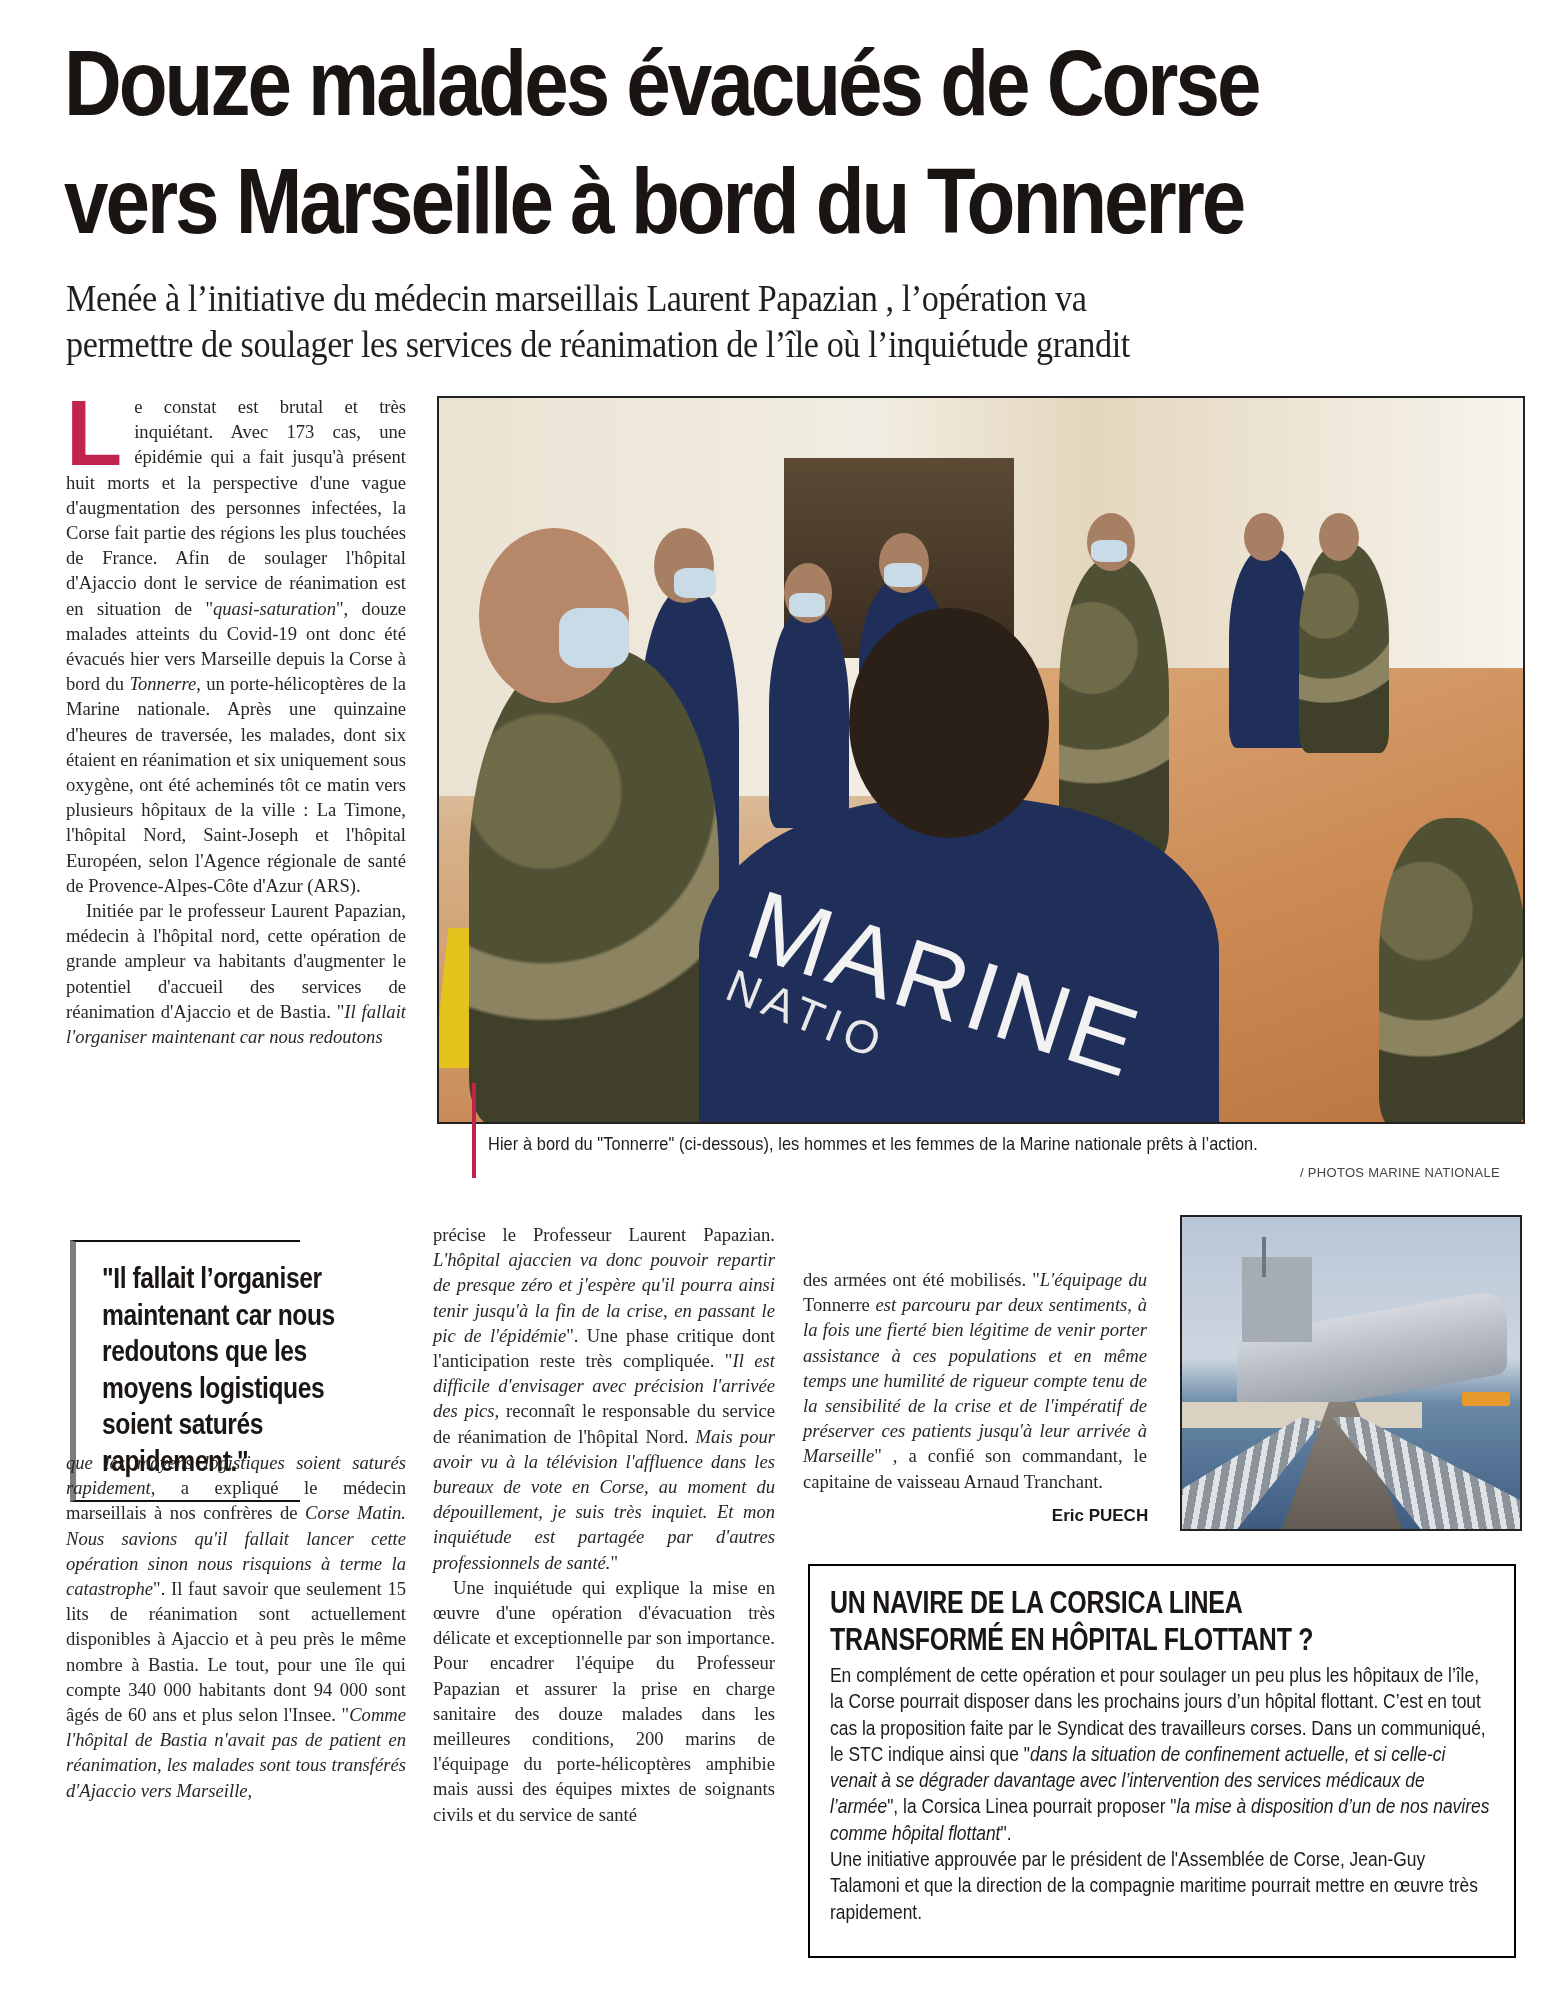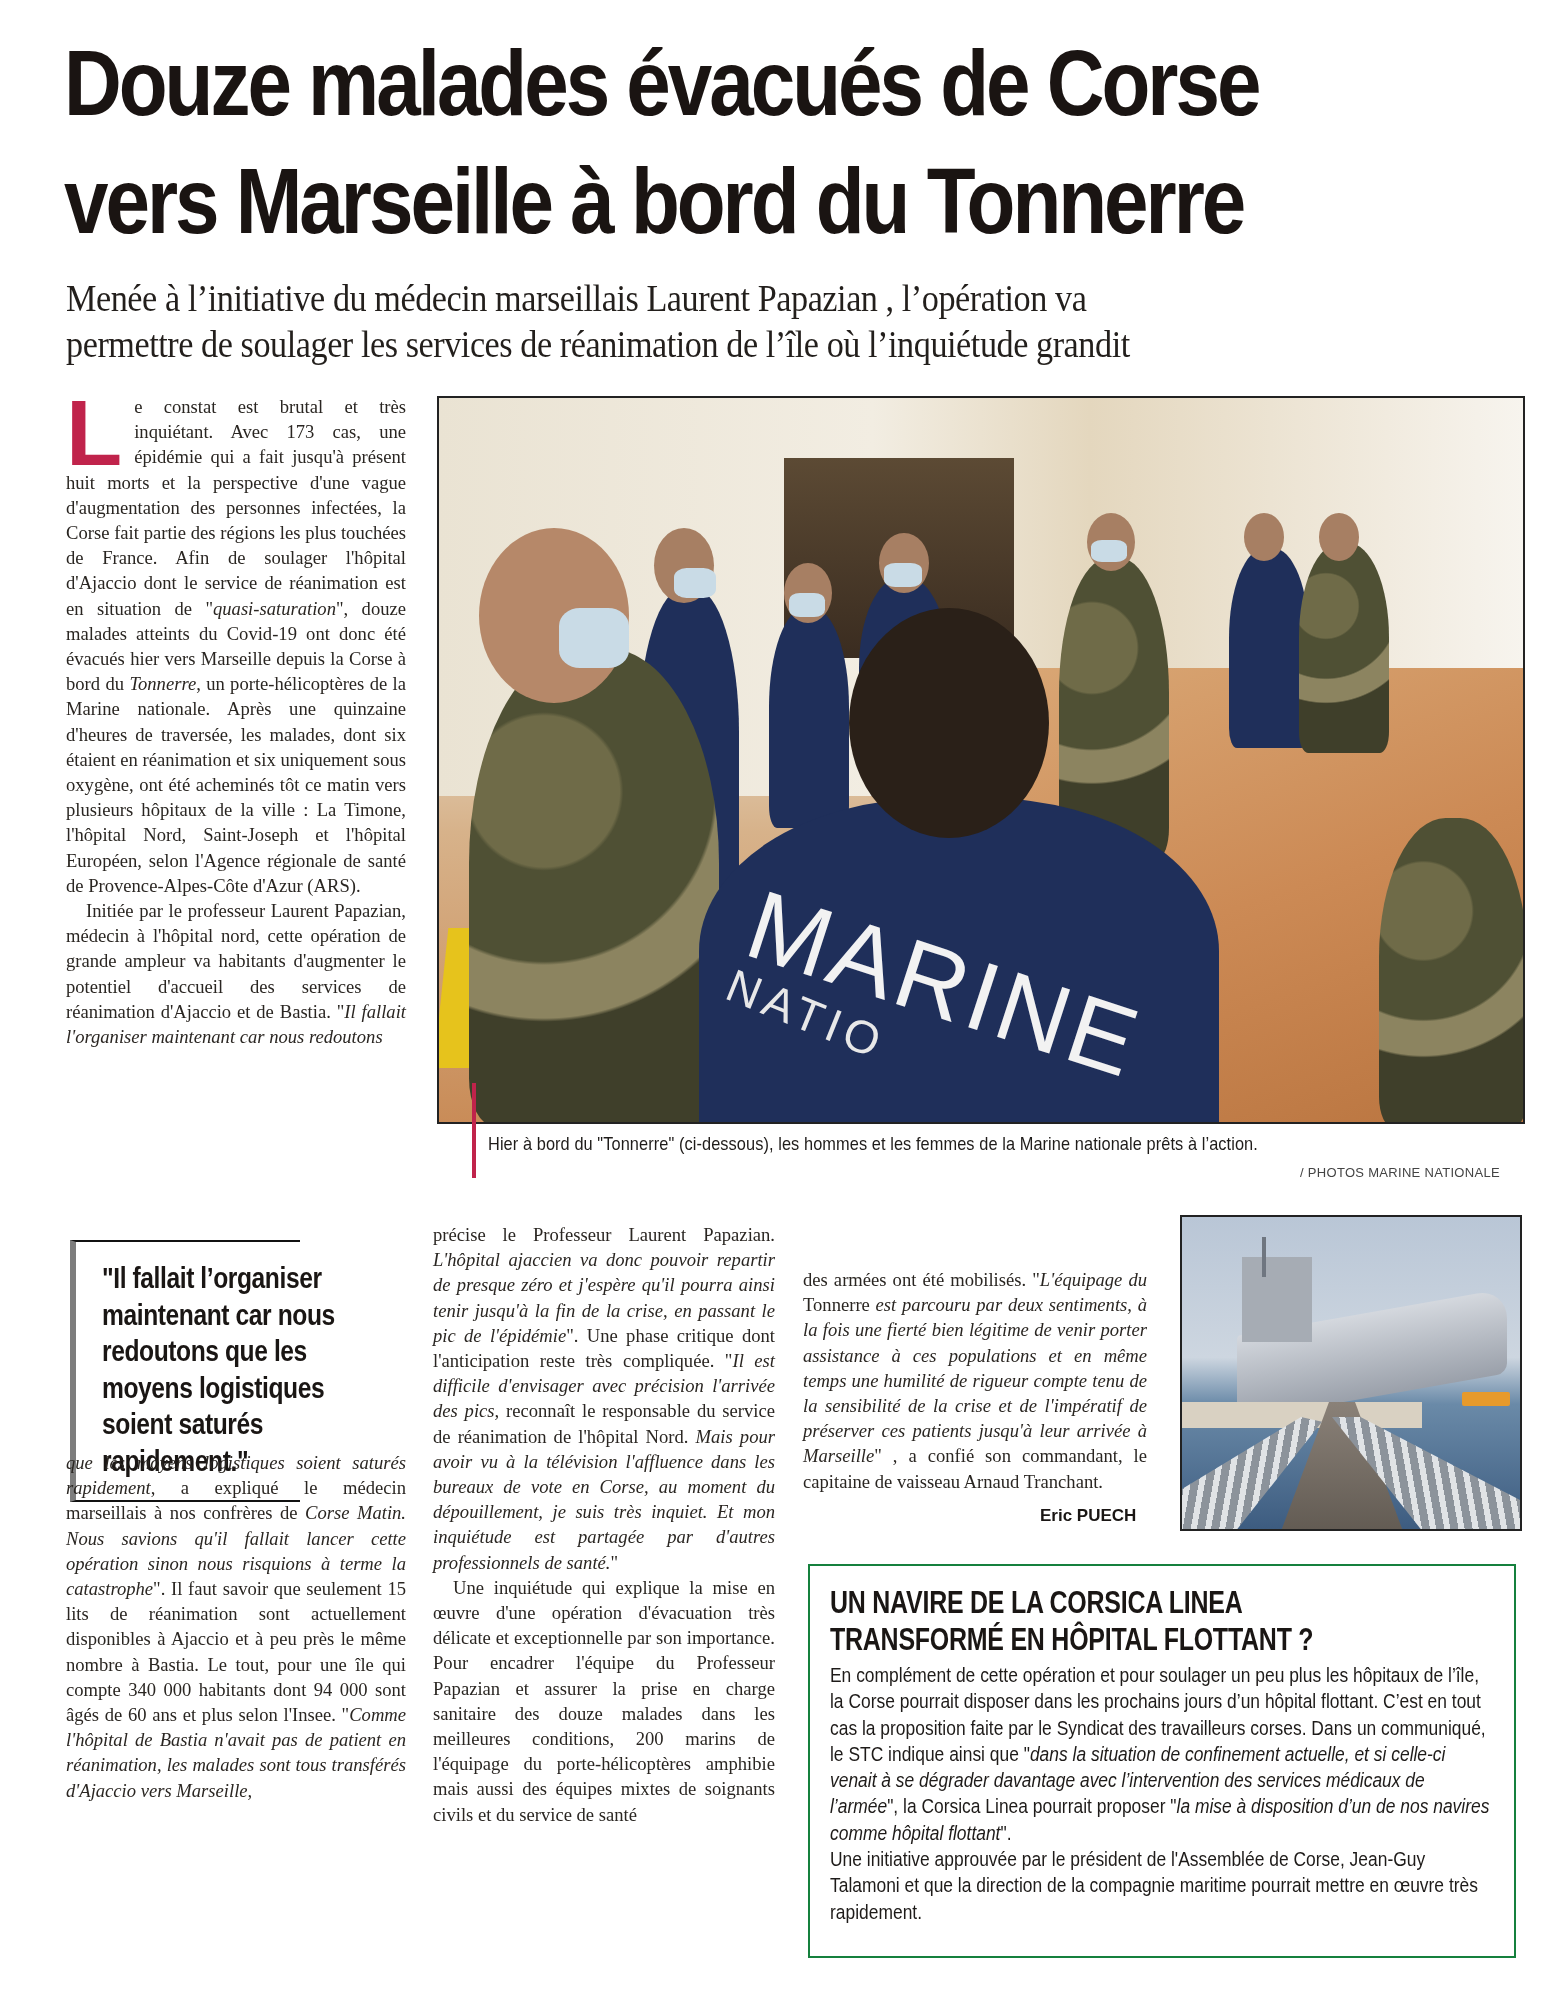--- a/index.html
+++ b/index.html
@@ -96,24 +96,24 @@
   .photo-ship .walk { position: absolute; left: 95px; top: 185px; width: 130px; height: 140px;
     background: linear-gradient(180deg, #8a8178, #5f5850);
     clip-path: polygon(40% 0, 60% 0, 100% 100%, 0 100%); }
   .photo-ship .rail-l { position: absolute; left: 0; top: 200px; width: 140px; height: 120px;
     background: repeating-linear-gradient(100deg, #e0e3e6 0 6px, #8c939b 6px 14px);
     clip-path: polygon(85% 0, 100% 4%, 35% 100%, 0 100%, 0 60%); }
   .photo-ship .rail-r { position: absolute; left: 150px; top: 200px; width: 190px; height: 120px;
     background: repeating-linear-gradient(80deg, #e0e3e6 0 6px, #8c939b 6px 14px);
     clip-path: polygon(0 0, 15% 0, 100% 70%, 100% 100%, 50% 100%); }
 
-  .byline { left: 1040px; top: 1506px; width: 120px; text-align: left; font-family: "Liberation Sans", sans-serif; font-weight: 700; font-size: 17px; color: #1a1614; }
+  .byline { left: 1040px; top: 1506px; width: 120px; text-align: center; font-family: "Liberation Sans", sans-serif; font-weight: 700; font-size: 17px; color: #1a1614; }
 
   .sidebar-box {
-    left: 808px; top: 1564px; width: 708px; height: 394px; border: 2px solid #15803d; box-sizing: border-box;
+    left: 808px; top: 1564px; width: 708px; height: 394px; border: 2px solid #000000; box-sizing: border-box;
   }
   .sidebar-title {
     position: absolute; left: 20px; top: 18px; width: 820px;
     font-family: "Liberation Sans", sans-serif; font-weight: 700; font-size: 32px; line-height: 37px;
     color: #1a1614; transform: scaleX(0.78); transform-origin: left top; letter-spacing: -0.3px;
   }
   .sidebar-body {
     position: absolute; left: 20px; top: 96px; width: 780px;
     font-family: "Liberation Sans", sans-serif; font-size: 20.5px; line-height: 26.3px; color: #1e1b19;
     transform: scaleX(0.85); transform-origin: left top; text-align: left;

